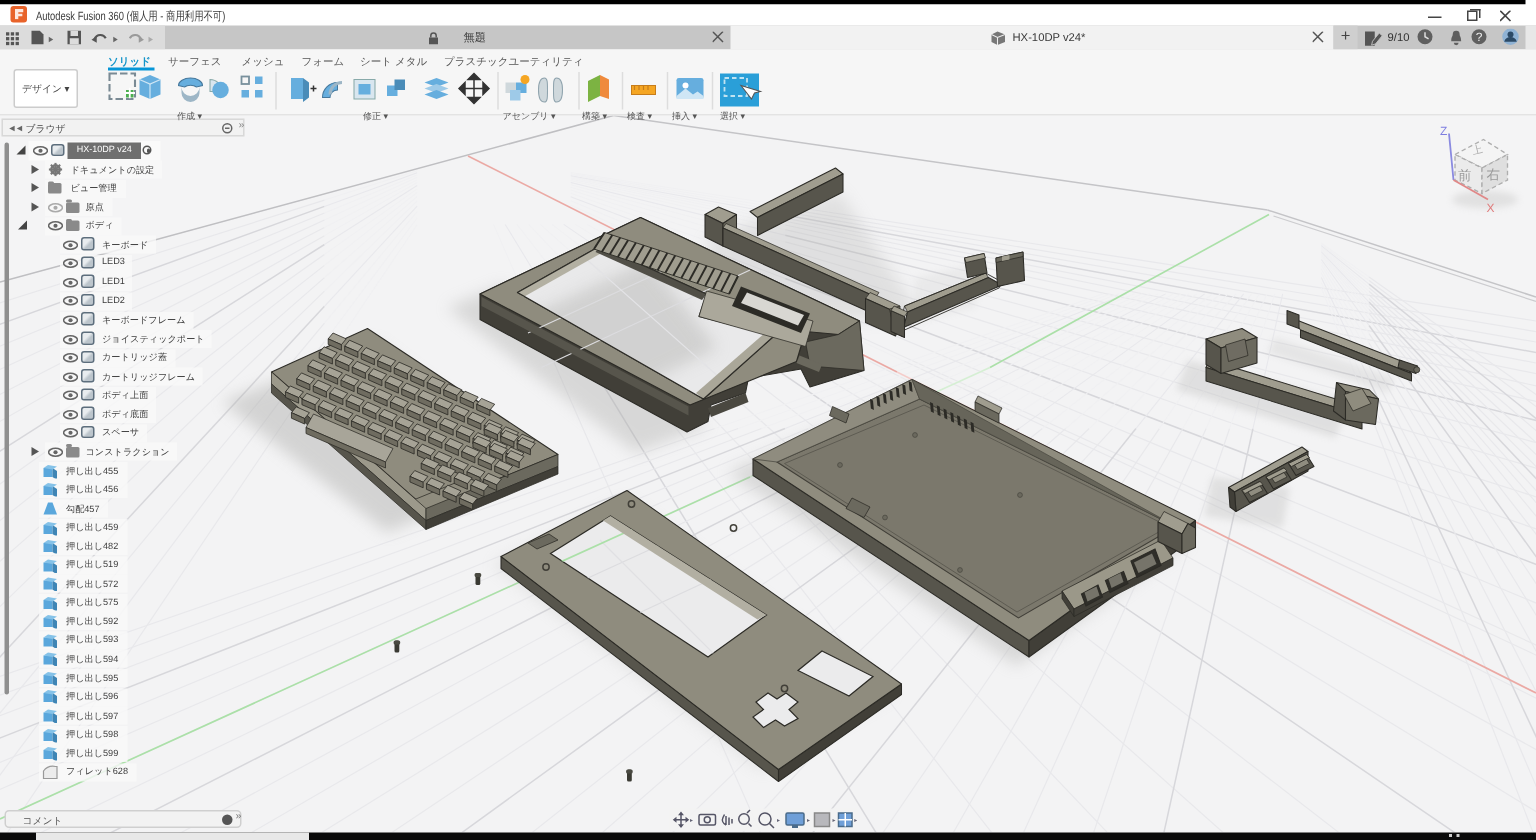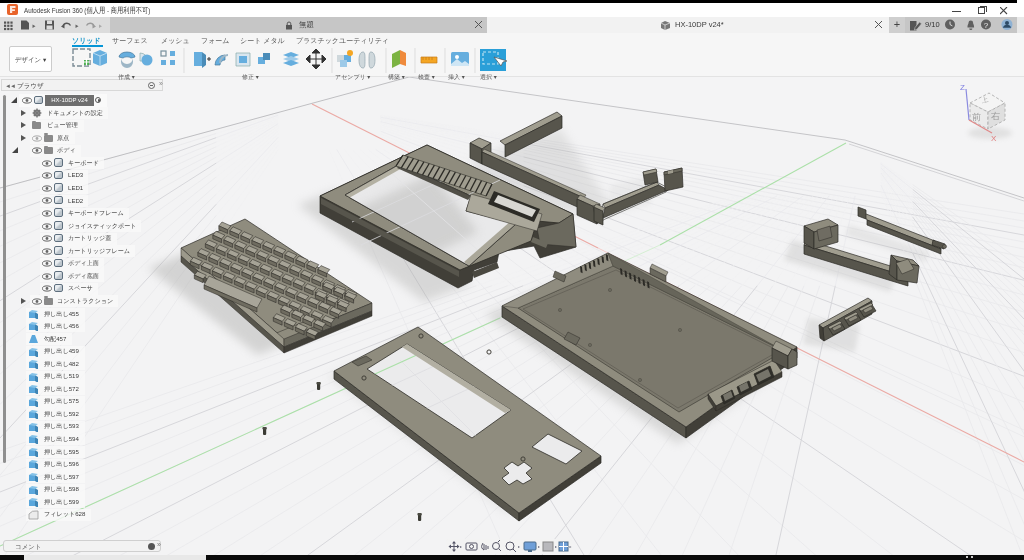--- a/index.html
+++ b/index.html
@@ -852,21 +852,21 @@
         <path d="M75.5 7.5l3 1.8-3 1.8z" fill="#666"></path>
      <path d="M94 9c-1.5-3.5-6-3.5-7.5-.5" fill="none" stroke="#9a9a9a" stroke-width="1.4"></path>
         <path d="M96 9.5l-3.5-2.5v4.5z" fill="#9a9a9a"></path>
         <path d="M99 7.5l3 1.8-3 1.8z" fill="#aaa"></path>
    </g>
  </svg>
  <svg class="abs" style="left:285px;top:3.5px" width="8" height="9">
       <rect x="1" y="4" width="6" height="4.5" fill="#555"></rect>
       <path d="M2.2 4V2.8a1.8 1.8 0 013.6 0V4" fill="none" stroke="#555" stroke-width="1"></path>
     </svg>
- <div class="abs" style="left:299px;top:2.5px;font-size:7.5px;color:#3a3a3a">無題</div>
+ <div class="abs" style="left:309px;top:2.5px;font-size:7.5px;color:#3a3a3a">無題</div>
  <svg class="abs" style="left:475px;top:4px" width="8" height="8">
       <path d="M0 0L7 7M7 0L0 7" stroke="#555" stroke-width="1"></path>
     </svg>
  <div class="abs" style="left:487px;top:0;width:402px;height:16px;background:#f2f2f2"></div>
  <svg class="abs" style="left:660px;top:3px" width="12" height="11">
       <path d="M1 3l4-2 5 2v5l-5 2-4-2z" fill="#777"></path>
       <path d="M1 3l4 2 5-2" fill="none" stroke="#eee" stroke-width="0.7"></path>
       <path d="M5 5v7" stroke="#eee" stroke-width="0.7"></path>
     </svg>
  <div class="abs" style="left:675px;top:2.5px;font-size:7.5px;color:#3a3a3a">HX-10DP v24*</div>

